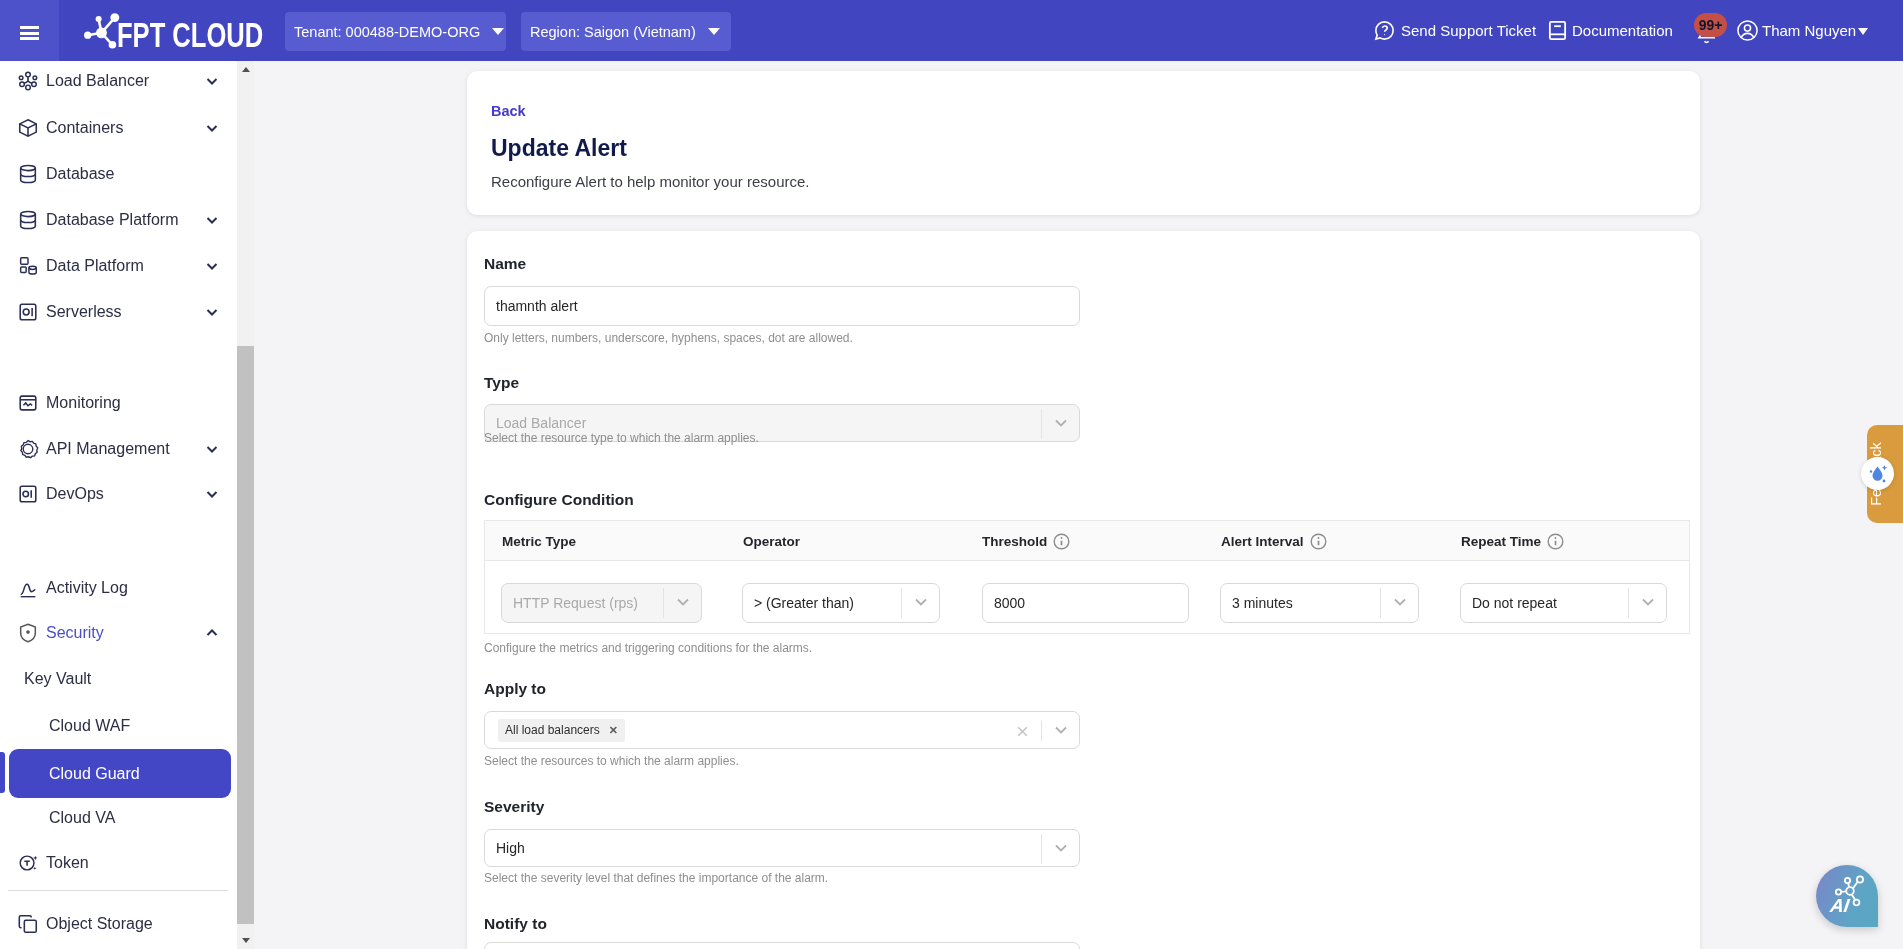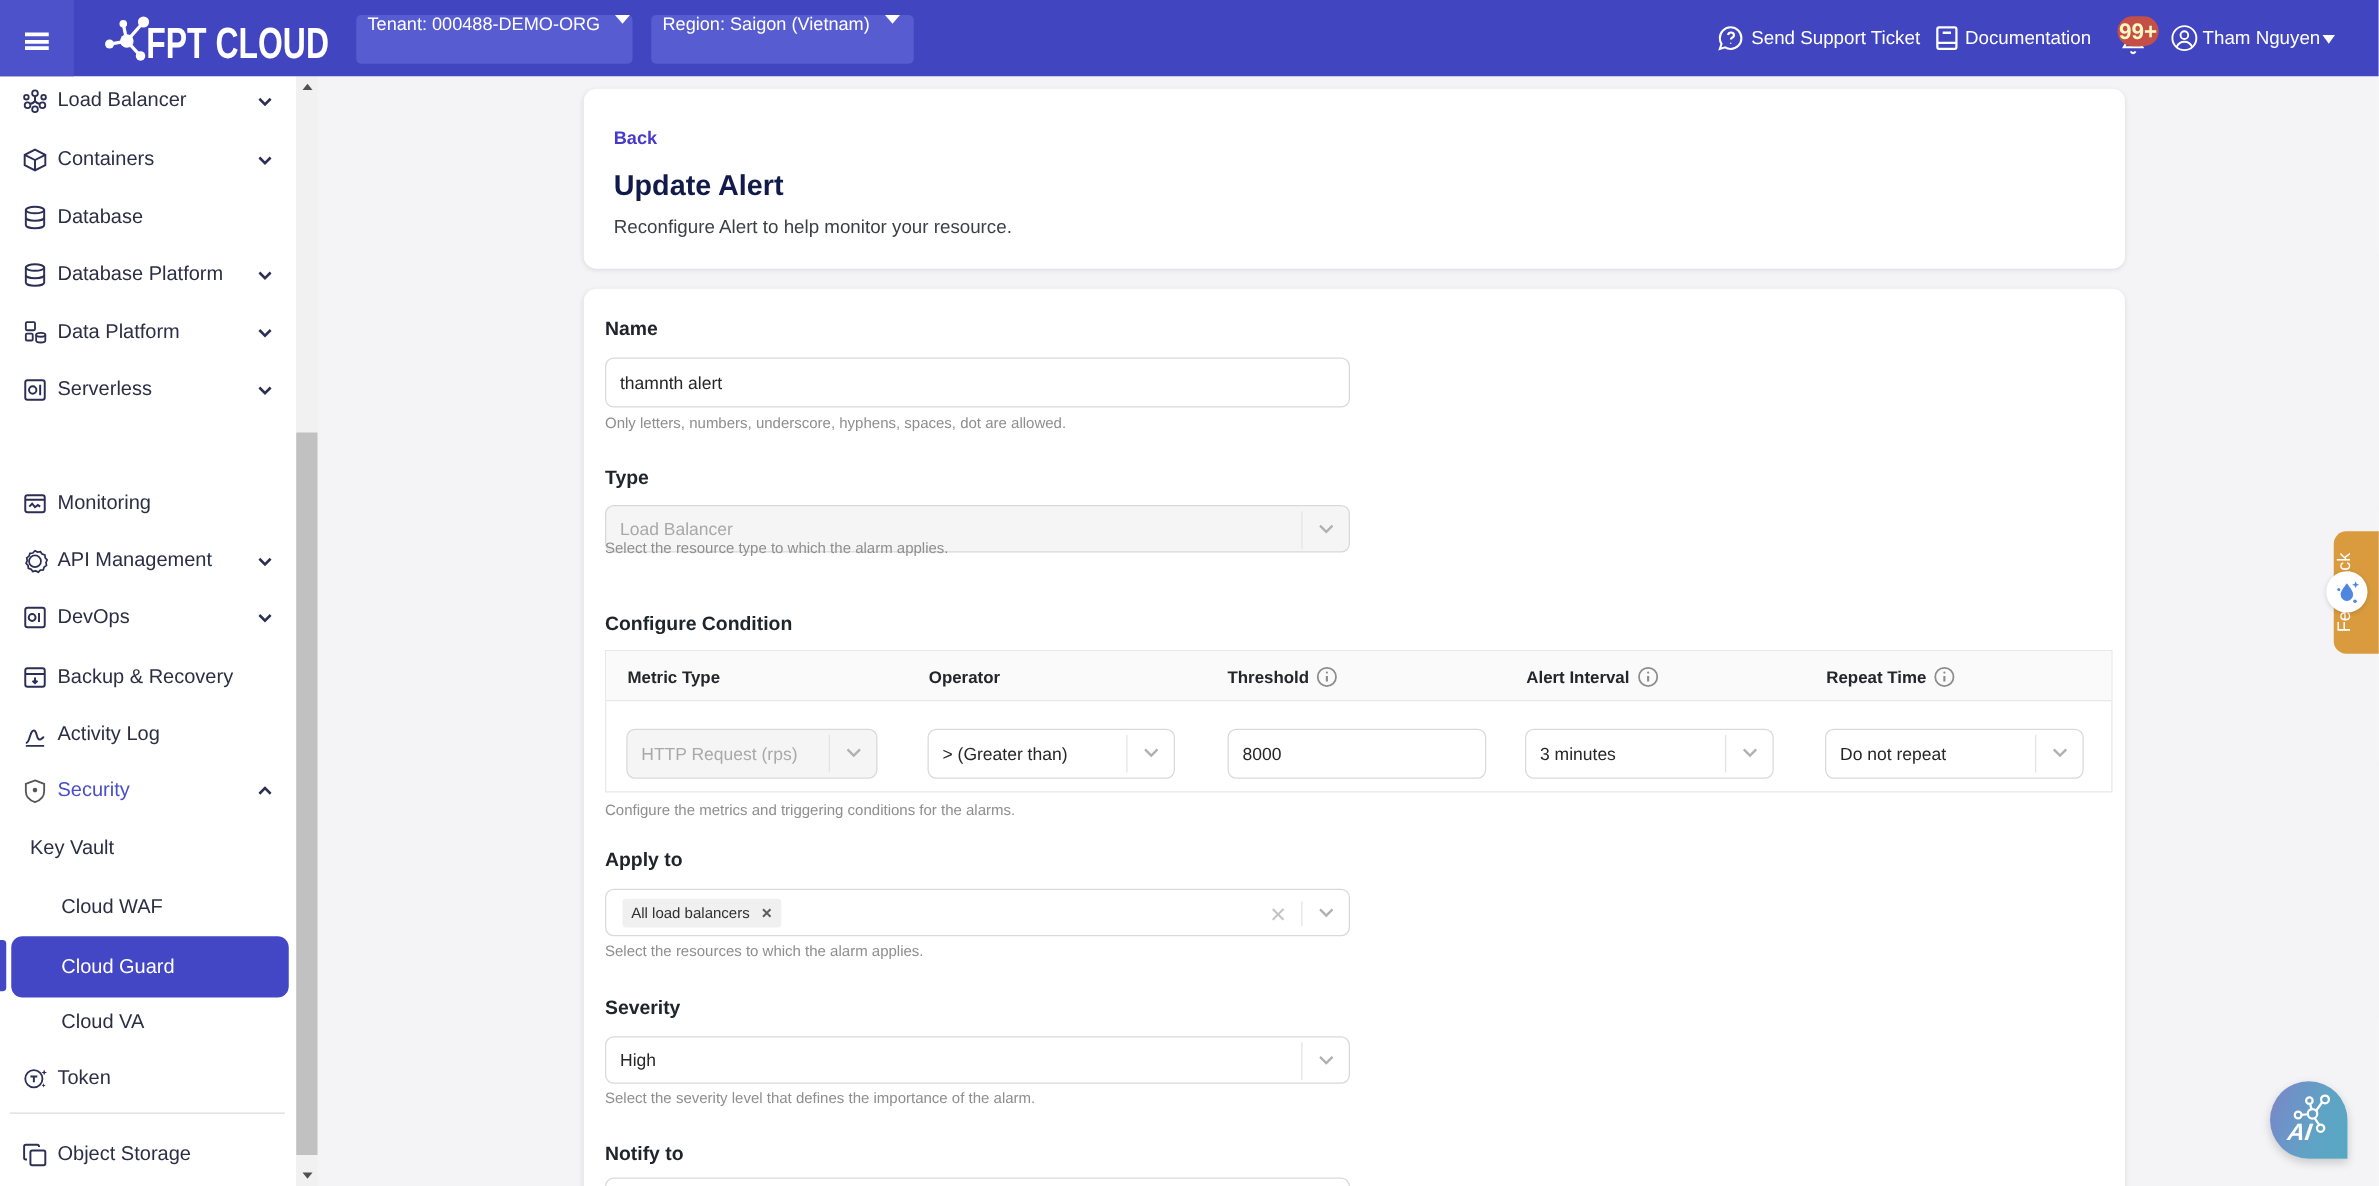--- a/index.html
+++ b/index.html
@@ -6,21 +6,21 @@
 html,body { width:1903px; height:949px; overflow:hidden; font-family:"Liberation Sans", sans-serif; }
 body { background:#f4f4f6; position:relative; }
 
 
 .topbar { position:absolute; left:0; top:0; width:1903px; height:61px; background:#4145c0; z-index:30; }
 .hamb { position:absolute; left:0; top:0; width:59px; height:61px; background:#4d51ca; }
 .hamb .bars { position:absolute; left:20px; top:26px; width:19px; }
 .hamb .bars div { height:3px; background:#fff; margin-bottom:2.6px; }
 .logo { position:absolute; left:84px; top:11px; height:40px; }
 .logo-text { position:absolute; left:117px; top:15px; color:#fff; font-size:35px; font-weight:bold; transform:scaleX(0.73); transform-origin:0 0; white-space:nowrap; letter-spacing:0px; }
-.tbtn { position:absolute; top:12px; height:39px; background:#585cd1; border-radius:4px; color:#fff; font-size:14.5px; display:flex; justify-content:space-between; white-space:nowrap; padding:0 11px 0 9px; }
+.tbtn { position:absolute; top:12px; height:39px; background:#585cd1; border-radius:4px; color:#fff; font-size:14.5px; display:flex; align-items:center; justify-content:space-between; white-space:nowrap; padding:0 11px 0 9px; }
 .tbtn .caret { width:0; height:0; border-left:6px solid transparent; border-right:6px solid transparent; border-top:7px solid #fff; margin-left:12px; }
 .tb-item { position:absolute; top:0; height:61px; display:flex; align-items:center; color:#fff; font-size:15px; white-space:nowrap; }
 
 
 .sidebar { position:absolute; left:0; top:61px; width:237px; height:888px; background:#fff; z-index:20; }
 .sitem { position:absolute; left:0; width:237px; height:46px; display:flex; align-items:center; color:#2b2e44; font-size:16px; }
 .sitem .sic { position:absolute; left:17px; width:22px; height:22px; display:flex; align-items:center; justify-content:center; }
 .sitem .stxt { position:absolute; left:46px; }
 .sitem .schev { position:absolute; left:203px; width:18px; height:18px; }
 .subitem { position:absolute; left:0; width:237px; height:46px; line-height:46px; color:#2b2e44; font-size:16px; padding-left:49px; }
@@ -116,21 +116,21 @@
       <rect x="3" y="3" width="16" height="18" rx="1.5"></rect>
       <line x1="3" y1="16" x2="19" y2="16"></line>
       <line x1="7.5" y1="7.5" x2="14.5" y2="7.5"></line>
     </svg>
   </div>
   <div class="tb-item" style="left:1572px;">Documentation</div>
   <svg style="position:absolute; left:1695px; top:21px;" width="23" height="24" viewBox="0 0 24 25" fill="none" stroke="#fff" stroke-width="1.7">
       <path d="M6 10.5c0-3.3 2.7-6 6-6s6 2.7 6 6v4l1.8 3H4.2L6 14.5v-4z"></path>
       <path d="M10 21c.4.9 1.1 1.4 2 1.4s1.6-.5 2-1.4"></path>
   </svg>
-  <div style="position:absolute; left:1694px; top:13px; width:33px; height:24px; background:#c44f46; border-radius:12px; color:#fef9c3; font-size:18px; font-weight:bold; text-align:center; line-height:24px; z-index:5;">99+</div>
+  <div style="position:absolute; left:1694px; top:13px; width:33px; height:24px; background:#c44f46; border-radius:12px; color:#0f172a; font-size:14px; font-weight:bold; text-align:center; line-height:24px; z-index:5;">99+</div>
   <div class="tb-item" style="left:1736px;">
     <svg width="23" height="23" viewBox="0 0 24 24" fill="none" stroke="#fff" stroke-width="1.6">
       <circle cx="12" cy="12" r="10"></circle>
       <circle cx="12" cy="9.5" r="3.2"></circle>
       <path d="M5.5 19.4c1.2-2.8 3.6-4.4 6.5-4.4s5.3 1.6 6.5 4.4"></path>
     </svg>
   </div>
   <div class="tb-item" style="left:1762px; font-size:15px;">Tham Nguyen</div>
   <div style="position:absolute; left:1858px; top:28px; width:0; height:0; border-left:5.5px solid transparent; border-right:5.5px solid transparent; border-top:7px solid #fff;"></div>
 </div>
@@ -243,30 +243,20 @@
         <svg width="22" height="22" viewBox="0 0 24 24" fill="none" stroke="#2b2e55" stroke-width="1.7">
           <rect x="3.5" y="3.5" width="17" height="17" rx="2"></rect>
           <circle cx="9.5" cy="12" r="3"></circle>
           <line x1="15.5" y1="8" x2="15.5" y2="16"></line>
         </svg>
       </span>
     <span class="stxt">DevOps</span>
       <span class="schev"><svg width="18" height="18" viewBox="0 0 18 18" fill="none" stroke="#2b2e55" stroke-width="2">
           <path d="M4.5 7 L9 11.5 L13.5 7"></path>
         </svg></span>
-    </div>
-    <div class="sitem" style="top:458px;">
-    <span class="sic">
-        <svg width="22" height="22" viewBox="0 0 24 24" fill="none" stroke="#2b2e55" stroke-width="1.7">
-          <rect x="3.5" y="4" width="17" height="16" rx="2"></rect>
-          <path d="M3.5 9 h17"></path>
-          <path d="M12 12 v5 M9.8 14.8 L12 17 l2.2-2.2"></path>
-        </svg>
-      </span>
-    <span class="stxt">Backup &amp; Recovery</span>
     </div>
     <div class="sitem" style="top:504px;">
     <span class="sic">
         <svg width="22" height="22" viewBox="0 0 24 24" fill="none" stroke="#2b2e55" stroke-width="1.7">
           <path d="M4 19 c4 0 3-11 7-11 3 0 2 8 5 8 2 0 2-2 4-2"></path>
           <path d="M4 21.5 h16" stroke-width="1.5"></path>
         </svg>
       </span>
     <span class="stxt">Activity Log</span>
     </div>

